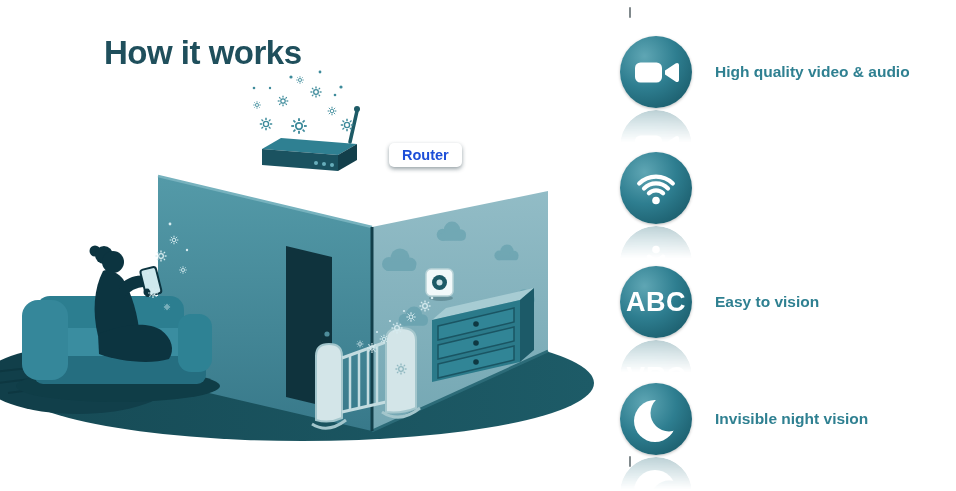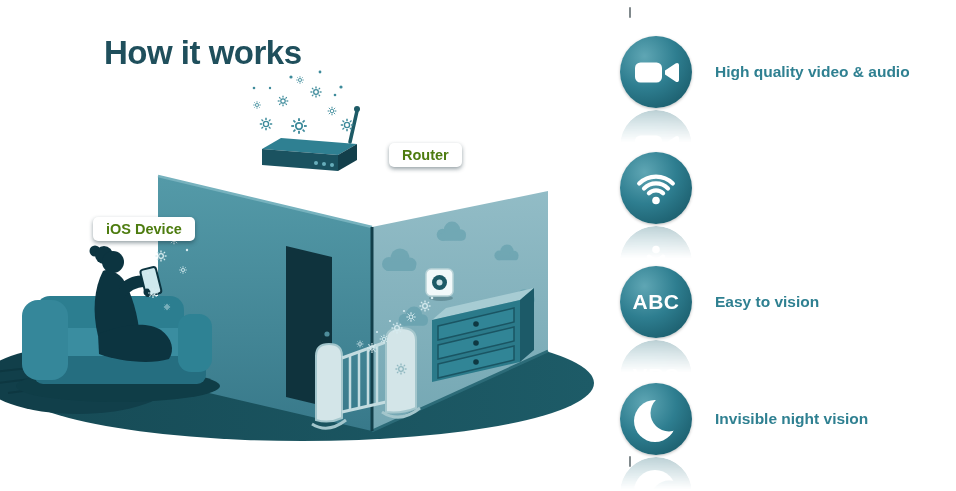--- a/index.html
+++ b/index.html
@@ -6,42 +6,42 @@
   body { background:#fff; font-family:"Liberation Sans", sans-serif; }
   .stage { position:relative; width:956px; height:491px; background:#fff; overflow:hidden; }
 
   h1.title { position:absolute; left:72px; top:34px; font-size:33px; font-weight:bold;
              color:#1f4f5c; letter-spacing:-0.5px;margin-left:32px; }
 
   .scene { position:absolute; left:0; top:0; width:610px; height:491px; }
   .scene svg { position:absolute; left:0; top:0; }
 
   .callout { position:absolute; background:#fff; border-radius:5px; padding:4px 13px;
-             font-size:14.5px; font-weight:bold; color:#4d7c0f; white-space:nowrap;
+             font-size:14.5px; font-weight:bold; color:#1d4ed8; white-space:nowrap;
              box-shadow:0 2px 4px rgba(20,45,55,.45); }
   .callout.ios      { left:93px;  top:217px; }
   .callout.router   { left:389px; top:143px; }
   .callout.babyping { left:464px; top:250px; }
 
   .features { position:absolute; left:620px; top:0; width:336px; height:491px; }
   .feature  { position:absolute; left:0; display:flex; align-items:center; gap:23px; }
   .feature.f0 { top:36px; }  .feature.f1 { top:152px; }
   .feature.f2 { top:266px; } .feature.f3 { top:383px; }
 
   .icon-wrap { position:relative; width:72px; height:72px; }
   .ficon { width:72px; height:72px; border-radius:50%;
            background:radial-gradient(circle at 34% 28%, #5fa6b4 0%, #2e7e90 45%, #14505e 100%);
            display:flex; align-items:center; justify-content:center;
            box-shadow:0 1px 3px rgba(0,0,0,.25); }
   .ficon svg { width:72px; height:72px; display:block; }
   .reflection { position:absolute; left:0; top:74px; transform:scaleY(-1); opacity:.40;
                 -webkit-mask-image:linear-gradient(to top, rgba(0,0,0,.75) 0%, transparent 45%);
                 mask-image:linear-gradient(to top, rgba(0,0,0,.75) 0%, transparent 45%);
                 pointer-events:none; box-shadow:none; }
-  .abc-text { font-size:21px; font-weight:bold; color:#fff; letter-spacing:0.5px; }
+  .abc-text { font-size:27px; font-weight:bold; color:#fff; letter-spacing:0.5px; }
   .flabel { font-size:15.5px; font-weight:bold; color:#2f8091; white-space:nowrap; }
 
   .tick { position:absolute; left:629px; width:2px; height:11px; background:#80898c; border-radius:1px; }
   .tick.top { top:7px; } .tick.bottom { top:456px; }
 
   .sparks-dark  { color:#3e8b9b; }
   .sparks-light { color:#d7ecf0; }
 </style>
 </head>
 <body>
@@ -229,21 +229,20 @@
         <use href="#spark" transform="translate(360,344) scale(0.55)"></use>
         <g fill="#d7ecf0">
           <circle cx="432" cy="298" r="1.3"></circle>
             <circle cx="404" cy="311" r="1.1"></circle>
           <circle cx="390" cy="321" r="1.1"></circle>
             <circle cx="377" cy="332" r="1"></circle>
         </g>
       </g>
     </svg>
 
-    <div class="callout ios">iOS Device</div>
     <div class="callout router">Router</div>
   </div>
 
   <div class="features">
 
     <div class="feature f0">
       <div class="icon-wrap">
         <div class="ficon">
           <svg viewBox="0 0 72 72">
               <rect x="15" y="26.5" width="27" height="20" rx="5.5" fill="#fff"></rect>

